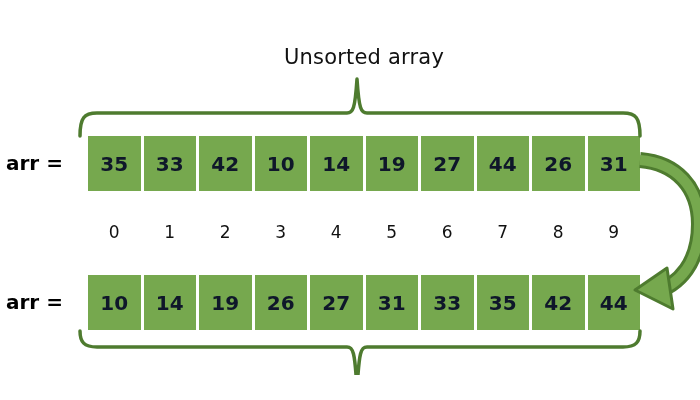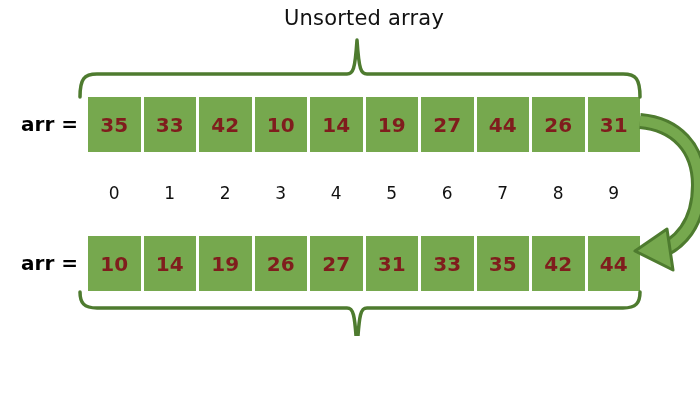--- a/index.html
+++ b/index.html
@@ -3,59 +3,59 @@
 <meta charset="utf-8">
 <style>
   html, body { margin: 0; padding: 0; background: #ffffff; }
   .stage {
     position: relative;
     width: 700px;
     height: 336px;
     background: #ffffff;
     font-family: "DejaVu Sans", "Liberation Sans", sans-serif;
     overflow: hidden;
+    margin-top: 39px;
   }
   .title {
     position: absolute;
     left: 88px;
     width: 552px;
     text-align: center;
     font-size: 21px;
     color: #111111;
     letter-spacing: 0.2px;
   }
   .title-top { top: 6px; }
   .title-bottom { top: 355px; }
   .arr-label {
     position: absolute;
     left: 6px;
     width: 72px;
     height: 55px;
     line-height: 55px;
-    text-align: right;
     font-weight: bold;
     font-size: 20px;
     color: #000000;
   }
   .arr-top { top: 97px; }
   .arr-bottom { top: 236px; }
   .row {
     position: absolute;
     left: 88px;
     width: 552px;
     height: 55px;
     display: flex;
     gap: 3px;
   }
   .row-unsorted { top: 97px; }
   .row-sorted { top: 236px; }
   .cell {
     flex: 1;
     background: #76a84e;
-    color: #7f1d1d;
+    color: #0f172a;
     display: flex;
     align-items: center;
     justify-content: center;
     font-size: 20px;
     font-weight: 600;
   }
   .idx-row {
     position: absolute;
     left: 88px;
     top: 181px;

